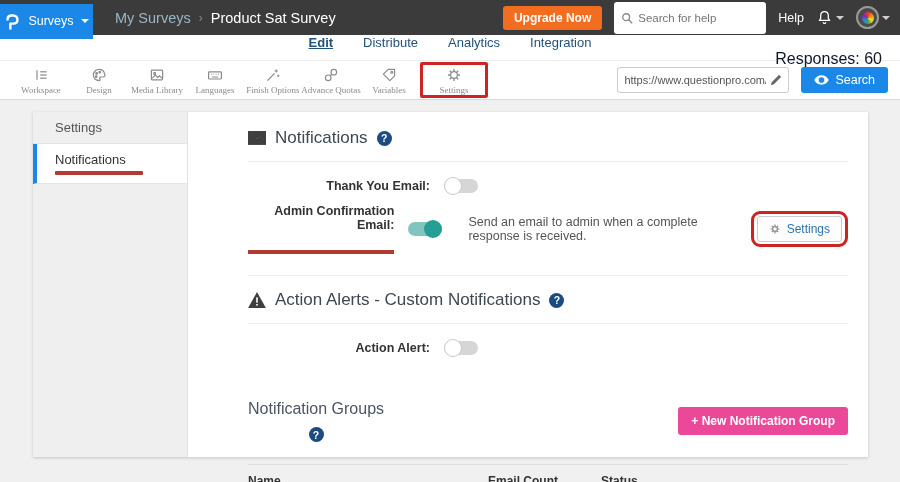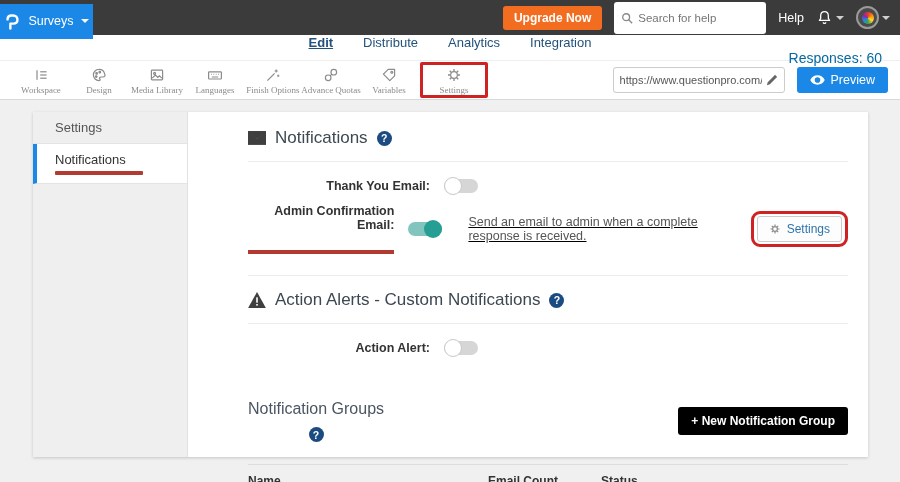--- a/index.html
+++ b/index.html
@@ -31,21 +31,21 @@
   .avatar { width:23px; height:23px; border-radius:50%; background:#4a4a4a;
     border:2px solid #9a9a9a; display:flex; align-items:center; justify-content:center; }
   .avatar-core { width:12px; height:12px; border-radius:50%;
     background:conic-gradient(#e53935,#fb8c00,#fdd835,#43a047,#1e88e5,#8e24aa,#e53935); }
 
   
   .nav { height:25px; background:#fff; display:flex; align-items:center; padding:0 18px;flex-direction:column; }
   .nav-tabs { display:flex; gap:30px; }
   .nav-tab { font-size:13px; color:#23527c; font-weight:500; cursor:pointer; }
   .nav-tab.active { font-weight:bold; text-decoration:underline; }
-  .responses { margin-left:auto; color:#0369a1; font-size:14px; }
+  .responses { margin-left:auto; color:#0f172a; font-size:16px; }
 
   
   .toolbar { height:40px; background:#fff; border-top:1px solid #eee; border-bottom:1px solid #d9d9d9;
     display:flex; align-items:center; padding-left:12px; }
   .tool-items { display:flex; align-items:center;font-family:Liberation Serif, serif; }
   .tool-item { width:58px; display:flex; flex-direction:column; align-items:center; gap:2px;
     color:#8b8b8b; cursor:pointer; padding-top:2px; }
   .tool-item .tlabel { font-size:9px; white-space:nowrap; }
   .anno-box { border:3px solid #cf2222; border-radius:2px; padding:0 2px; margin-left:2px; }
   .toolbar-right { margin-left:auto; display:flex; align-items:center; gap:12px; padding-right:12px; }
@@ -68,42 +68,42 @@
 
   .content { flex:1; padding:16px 20px 0 60px; }
   .sec-title { display:flex; align-items:center; gap:9px; padding-bottom:13px;
     border-bottom:1px solid #ececec; }
   .sec-title .stext { font-size:17px; color:#3d4852; }
   .help-circle { width:15px; height:15px; border-radius:50%; background:#1c4b82; color:#fff;
     font-size:10.5px; font-weight:bold; display:flex; align-items:center; justify-content:center;
     cursor:pointer; }
   .sec-rows { padding:6px 0 10px 0; border-bottom:1px solid #ececec; }
   .sec-rows.noline { border-bottom:none; }
-  .t-row { display:flex; align-items:center; margin:11px 0;text-decoration:underline; }
+  .t-row { display:flex; align-items:center; margin:11px 0; }
   .t-label { width:182px; text-align:right; font-size:12.5px; font-weight:bold; color:#333; }
   .t-label .inner { display:inline-block; }
   .t-label .inner.red-under { border-bottom:4px solid #b33a31; padding-bottom:18px; }
   .t-desc { margin-left:26px; font-size:12.5px; color:#555; }
   .switch { width:34px; height:14px; border-radius:7px; position:relative; margin-left:14px;
     flex:none; cursor:pointer; }
   .switch .knob { width:18px; height:18px; border-radius:50%; position:absolute; top:-2px; }
   .switch.off { background:#d6d6d6; }
   .switch.off .knob { left:0; background:#fff; border:1px solid #c9c9c9; }
   .switch.on { background:#82c5bf; }
   .switch.on .knob { right:0; background:#269e93; }
   .row-action { margin-left:auto; }
   .anno-round { border:3px solid #cf2222; border-radius:9px; padding:2px 3px; display:inline-block; }
   .mini-btn { background:#fdfdfd; border:1px solid #ccc; border-radius:3px; padding:5px 11px;
     font-size:12px; color:#2e74ad; display:flex; align-items:center; gap:6px; cursor:pointer;
     font-family:inherit; }
 
   .groups-head { display:flex; align-items:center; margin-top:24px; }
   .groups-title { display:flex; align-items:center; gap:9px;flex-direction:column; }
   .groups-title .stext { font-size:16px; color:#4a5561; }
-  .new-group-btn { margin-left:auto; background:#000000; color:#fff; border:none; border-radius:3px;
+  .new-group-btn { margin-left:auto; background:#ec4899; color:#fff; border:none; border-radius:3px;
     font-size:12px; font-weight:bold; padding:7px 13px; cursor:pointer; font-family:inherit; }
 
   .grid { margin-top:22px; font-size:12.5px; }
   .grid-head, .grid-row { display:flex; align-items:center; }
   .grid-head { border-top:1px solid #ddd; border-bottom:1px solid #ddd; padding:9px 0;
     font-weight:bold; color:#333; font-size:12px; }
   .col-name { flex:1; }
   .col-count { width:85px; }
   .col-status { width:110px; padding-left:28px; }
   .col-actions { width:165px; display:flex; justify-content:flex-end; gap:12px; }
@@ -115,20 +115,25 @@
   <div class="brand">
     <span>
       <svg width="17" height="19" viewBox="0 0 24 26" fill="none" stroke="#fff" stroke-width="3.4" stroke-linecap="round">
         <path d="M5 10 C5 6.5 7.5 4.5 11 4.5 H13 C16.5 4.5 19 7 19 10.5 C19 14 16.5 16 13 16 H9"></path>
         <path d="M9 18 V23"></path>
       </svg>
     </span>
     <span class="brand-label">Surveys</span>
     <span class="caret"></span>
   </div>
+  <div class="breadcrumb">
+    <span class="crumb-parent">My Surveys</span>
+    <span class="crumb-sep">›</span>
+    <span class="crumb-current">Product Sat Survey</span>
+  </div>
   <div class="topbar-right">
     <button class="upgrade-btn">Upgrade Now</button>
     <div class="searchbox">
       <span>
         <svg width="12" height="12" viewBox="0 0 14 14" fill="none" stroke="#8a8a8a" stroke-width="1.6">
           <circle cx="6" cy="6" r="4"></circle>
             <path d="M9 9 L13 13"></path>
         </svg>
       </span>
       <input type="text" placeholder="Search for help" style="">
@@ -254,21 +259,21 @@
           <path d="M1 13 L2 9.5 L9.5 2 L12 4.5 L4.5 12 Z M10.5 1 L13 3.5 L12 4.5 L9.5 2 Z"></path>
         </svg>
       </span>
     </div>
     <button class="preview-btn">
       <span>
         <svg width="15" height="10" viewBox="0 0 16 10" fill="#fff">
           <path d="M8 0 C4.5 0 1.7 2 0.3 5 C1.7 8 4.5 10 8 10 C11.5 10 14.3 8 15.7 5 C14.3 2 11.5 0 8 0 Z M8 8 A3 3 0 1 1 8 2 A3 3 0 0 1 8 8 Z"></path>
         </svg>
       </span>
-      <span>Preview</span>
+      <span>Search</span>
     </button>
   </div>
 </div>
 
 <div class="page-body">
   <div class="panel">
 
     <div class="side">
       <div class="side-item">Settings</div>
       <div class="side-item active">

